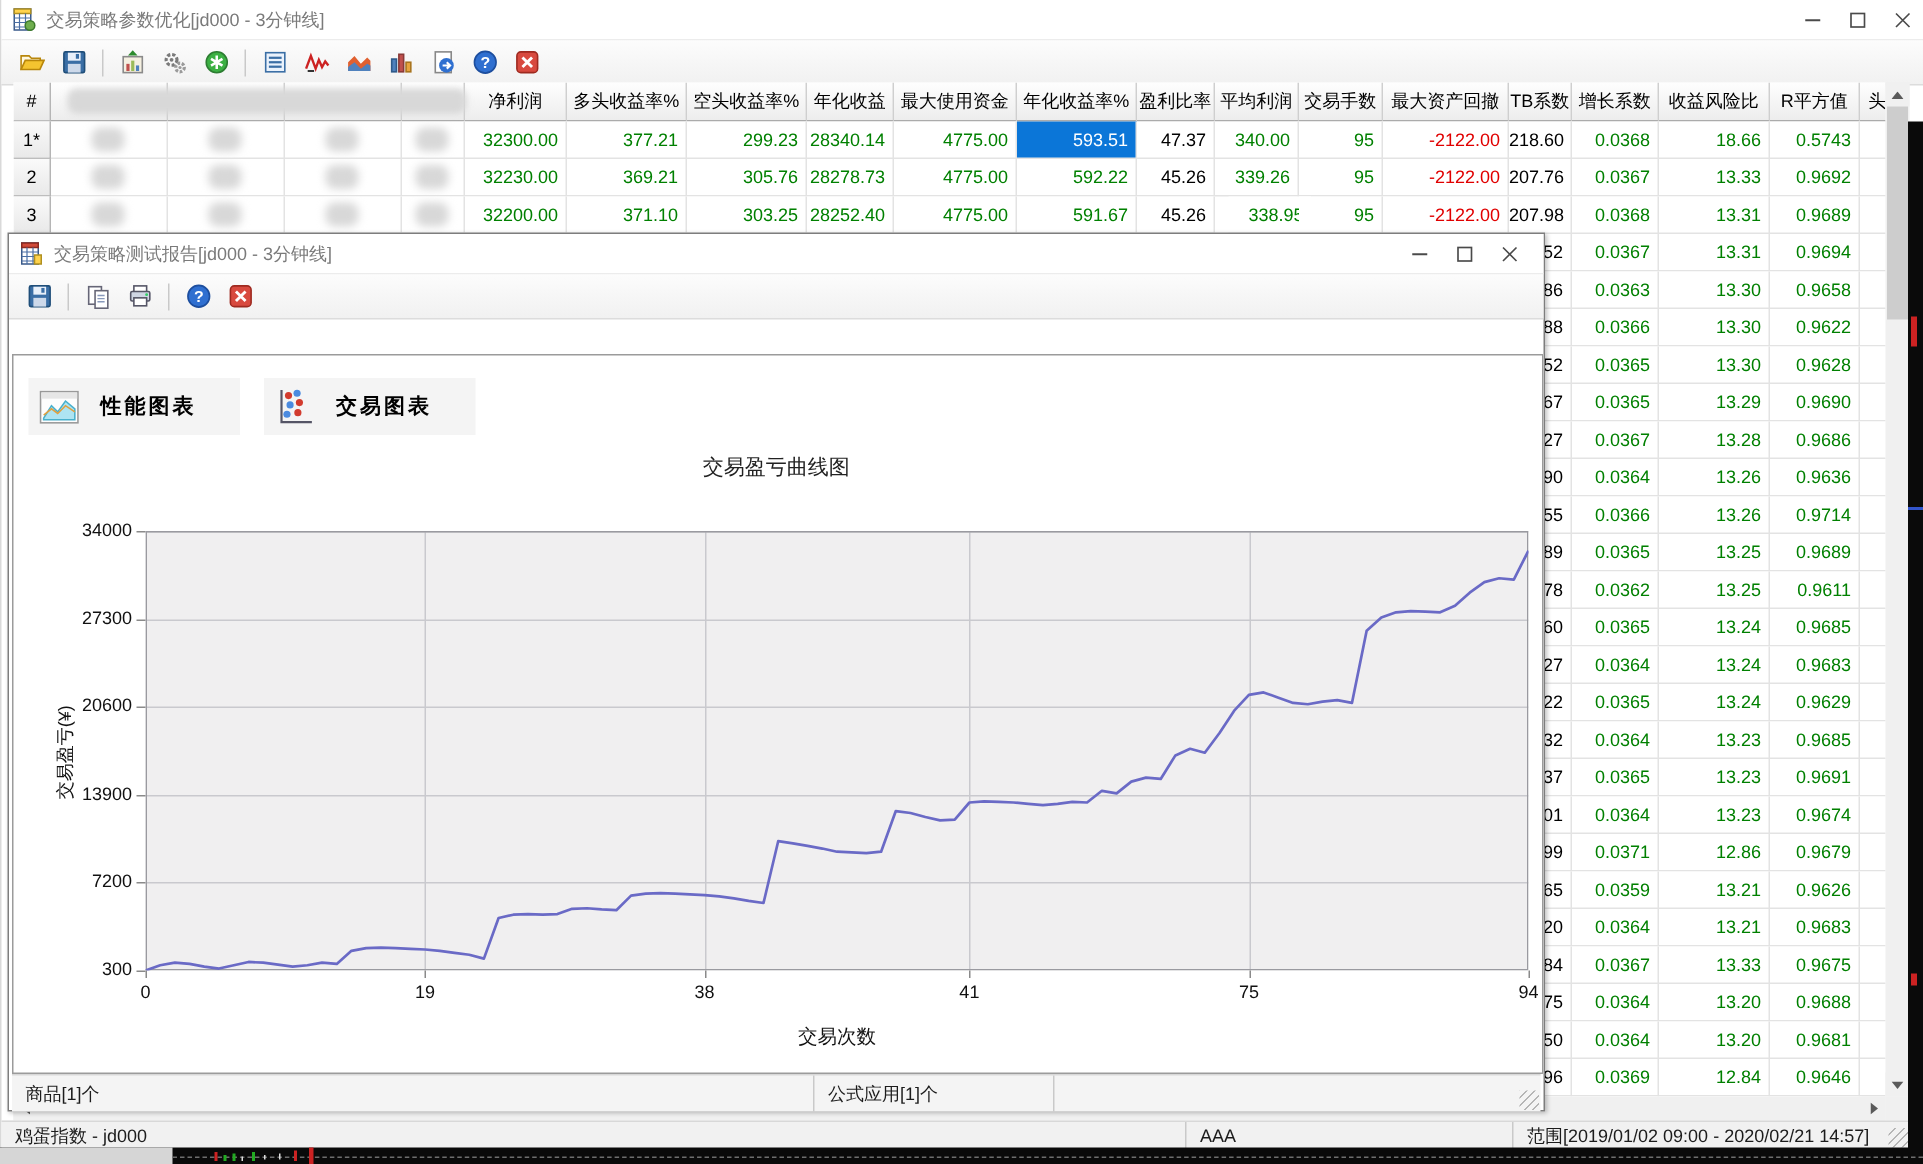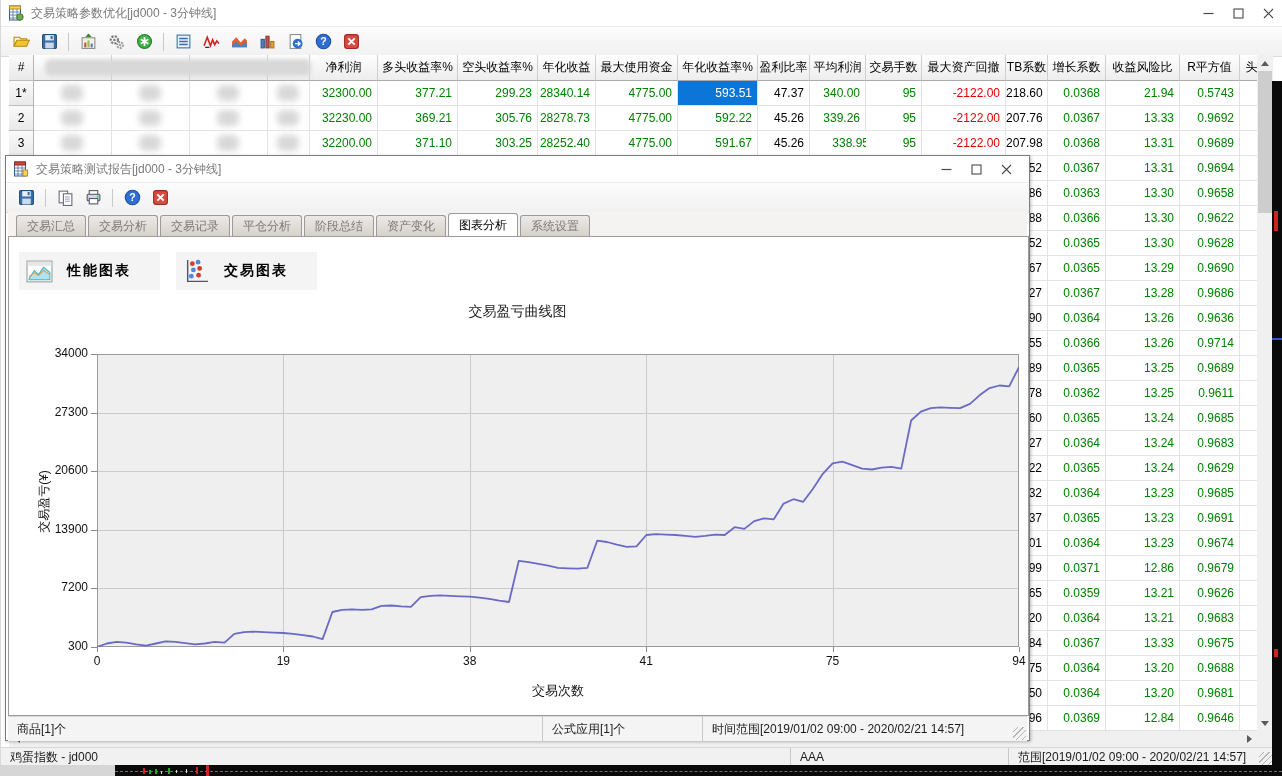--- a/index.html
+++ b/index.html
@@ -229,21 +229,21 @@
         <div class="td v-green" style="left: 449px; top: 26px; width: 80px;">299.23</div>
         <div class="td v-green" style="left: 529px; top: 26px; width: 58px;">28340.14</div>
         <div class="td v-green" style="left: 587px; top: 26px; width: 82px;">4775.00</div>
         <div class="td v-green sel" style="left: 669px; top: 26px; width: 80px;">593.51</div>
         <div class="td v-black" style="left: 749px; top: 26px; width: 52px;">47.37</div>
         <div class="td v-green" style="left: 801px; top: 26px; width: 56px;">340.00</div>
         <div class="td v-green" style="left: 857px; top: 26px; width: 56px;">95</div>
         <div class="td v-red" style="left: 913px; top: 26px; width: 84px;">-2122.00</div>
         <div class="td v-black" style="left: 997px; top: 26px; width: 42px;">218.60</div>
         <div class="td v-green" style="left: 1039px; top: 26px; width: 58px;">0.0368</div>
-        <div class="td v-green" style="left: 1097px; top: 26px; width: 74px;">21.94</div>
+        <div class="td v-green" style="left: 1097px; top: 26px; width: 74px;">18.66</div>
         <div class="td v-green" style="left: 1171px; top: 26px; width: 60px;">0.5743</div>
         <div class="td v-green" style="left: 1231px; top: 26px; width: 60px;">36.</div>
         <div class="td rowhead" style="left: 0px; top: 51px; width: 25px;">2</div>
         <div class="td v-black" style="left: 25px; top: 51px; width: 78px;">
           <div class="blob" style="left: 27px; top: 4px; width: 22px; height: 16px;"></div>
         </div>
         <div class="td v-black" style="left: 103px; top: 51px; width: 78px;">
           <div class="blob" style="left: 27px; top: 4px; width: 22px; height: 16px;"></div>
         </div>
         <div class="td v-black" style="left: 181px; top: 51px; width: 78px;">
@@ -860,30 +860,20 @@
             <text x="8" y="11.6" font-size="10" fill="#fff" text-anchor="middle" font-weight="bold" font-family="Liberation Sans,sans-serif">?</text>
           </svg>
         </span>
         <span class="tb-btn">
           <svg viewBox="0 0 16 16">
             <rect x="1.5" y="1.5" width="13" height="13" rx="2.5" fill="#d84a3f" stroke="#9e2a20"></rect>
             <path d="M5 5 L11 11 M11 5 L5 11" stroke="#fff" stroke-width="1.8"></path>
           </svg>
         </span>
       </div>
-    <div id="rpt-tabbar">
-        <span class="tab">交易汇总</span>
-        <span class="tab">交易分析</span>
-        <span class="tab">交易记录</span>
-        <span class="tab">平仓分析</span>
-        <span class="tab">阶段总结</span>
-        <span class="tab">资产变化</span>
-        <span class="tab active">图表分析</span>
-        <span class="tab">系统设置</span>
-      </div>
     <div id="rpt-content"></div>
 
     <div class="chart-btn" id="btn-perf" style="left:13px;">
       <svg viewBox="0 0 26 26">
           <rect x="1" y="3" width="24" height="20" fill="#fdfdfd" stroke="#999"></rect>
           <rect x="1.5" y="3.5" width="23" height="4" fill="#e6e6e6"></rect>
           <path d="M3 20 L8 12 L12 16 L17 9 L23 14 L23 21 L3 21 Z" fill="#aee4f2" stroke="#49b0cc"></path>
           <path d="M3 18 L8 14 L12 17 L17 12 L23 16" fill="none" stroke="#e0a040"></path>
         </svg>
       <span class="lbl">性能图表</span>
@@ -923,23 +913,20 @@
       <div id="ylabel">交易盈亏(¥)</div>
       <div id="xlabel">交易次数</div>
     </div>
 
     <div class="statusbar" style="left:2px;top:560px;width:1019px;height:24px;background:#f4f4f4;">
       <div class="sb-panel" style="width:535px;">
           <span>商品[1]个</span>
         </div>
       <div class="sb-panel" style="width:160px;">
           <span>公式应用[1]个</span>
-        </div>
-      <div class="sb-panel" style="width:316px;border-right:none;">
-          <span>时间范围[2019/01/02 09:00 - 2020/02/21 14:57]</span>
         </div>
       <div class="grip"></div>
     </div>
   <div class="ytl" style="top: 483px;">300</div>
       <div class="ymark" style="top: 491px;"></div>
       <div class="ytl" style="top: 424.4px;">7200</div>
       <div class="ymark" style="top: 432.4px;"></div>
       <div class="ytl" style="top: 365.8px;">13900</div>
       <div class="ymark" style="top: 373.8px;"></div>
       <div class="ytl" style="top: 307.2px;">20600</div>

